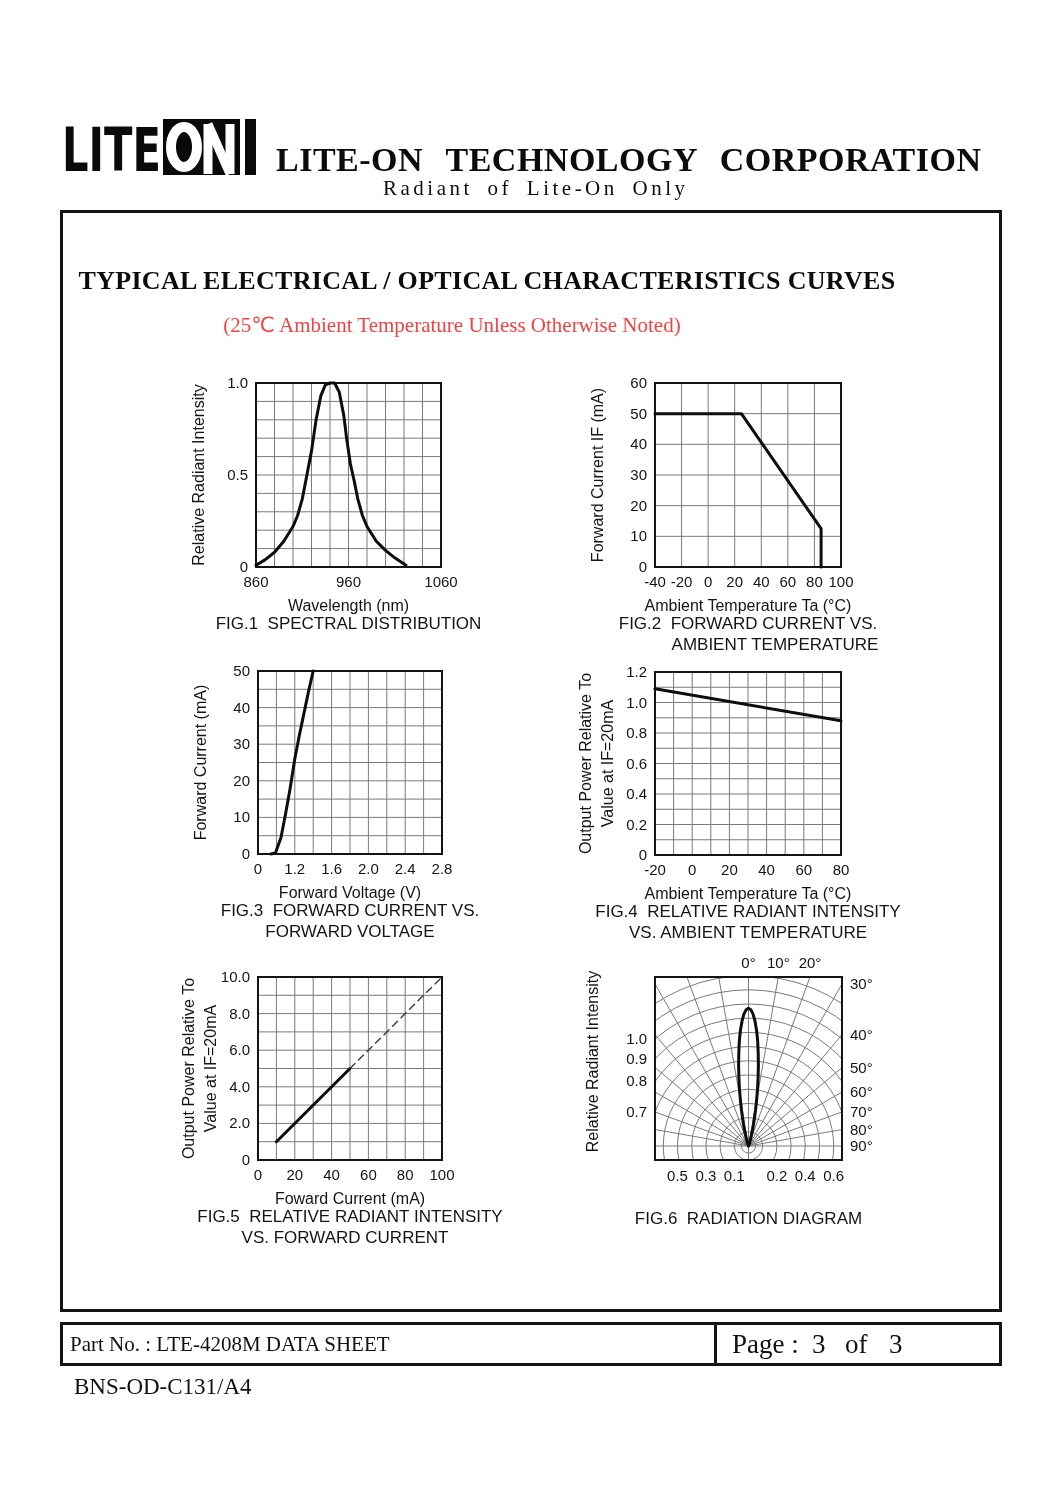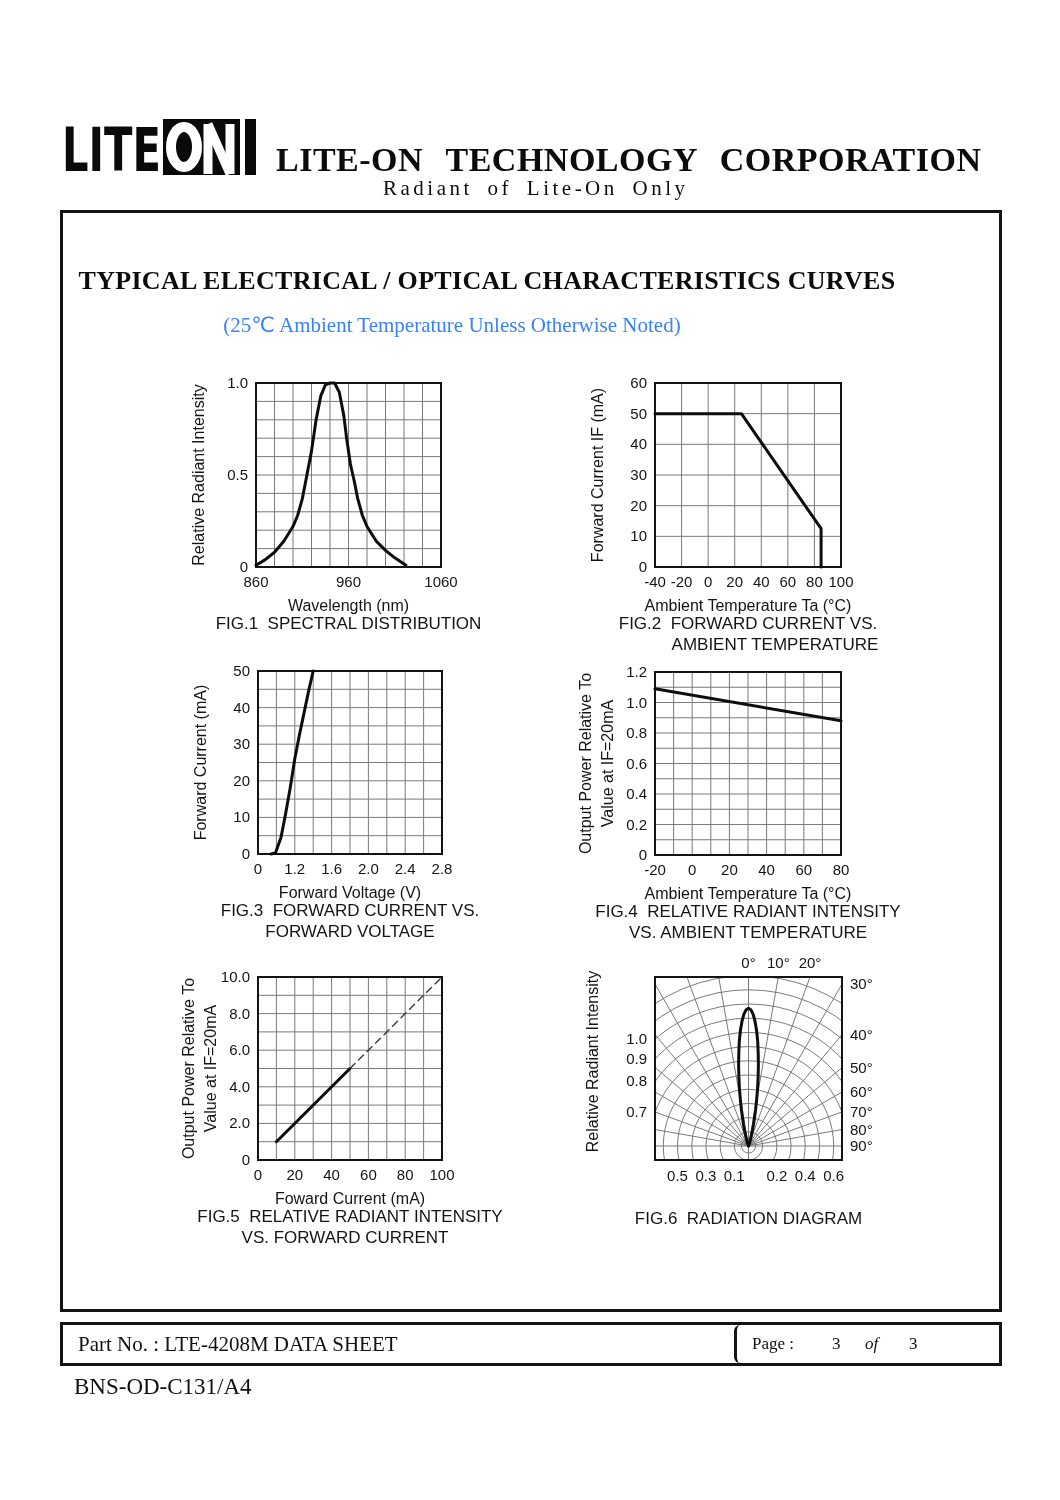--- a/index.html
+++ b/index.html
@@ -22,39 +22,39 @@
   }
 
   
   .content-box { position:absolute; left:60px; top:210px; width:942px; height:1102px; border:3px solid #141414; }
   .sheet-title {
     position:absolute; left:60px; top:266px; width:854px; text-align:center;
     font-size:26px; font-weight:bold; letter-spacing:0.3px; color:#0c0c0c;
   }
   .sheet-subtitle {
     position:absolute; left:60px; top:313px; width:784px; text-align:center;
-    font-size:21px; color:#3b82f6;
+    font-size:21px; color:#ef4444;
     font-family:"Liberation Serif","DejaVu Sans",serif;
   }
 
   
   #charts { position:absolute; left:0; top:0; }
   #charts text { font-family:"Liberation Sans","DejaVu Sans",sans-serif; fill:#141414; }
 
   
   .footer-box {
     position:absolute; left:60px; top:1322px; width:942px; height:44px;
     border:3px solid #141414; display:flex;
   }
-  .footer-left { flex:1 1 auto; font-size:21px; line-height:38px; padding-left:15px; white-space:nowrap; }
-  .footer-right { width:265px; border-left:3px solid #141414; position:relative; font-size:17px; line-height:38px;border-radius:6px; }
+  .footer-left { flex:1 1 auto; font-size:21px; line-height:38px; padding-left:7px; white-space:nowrap; }
+  .footer-right { width:285px; border-left:3px solid #141414; position:relative; font-size:27px; line-height:38px; }
   .footer-right span { position:absolute; top:0; }
   .fr-label { left:15px; }
   .fr-cur { left:95px; }
-  .fr-of { left:128px;font-style:italic; }
+  .fr-of { left:128px; }
   .fr-total { left:172px; }
   .doc-code { position:absolute; left:74px; top:1374px; font-size:23px; white-space:nowrap; }
 </style>
 </head>
 <body>
 
 <div class="page">
 
   <svg class="logo-svg" viewBox="0 0 200 66">
     <text x="2" y="55" font-family="'DejaVu Sans',sans-serif" font-weight="bold" font-size="60" textLength="99" lengthAdjust="spacingAndGlyphs" fill="#0a0a0a">LITE</text>

